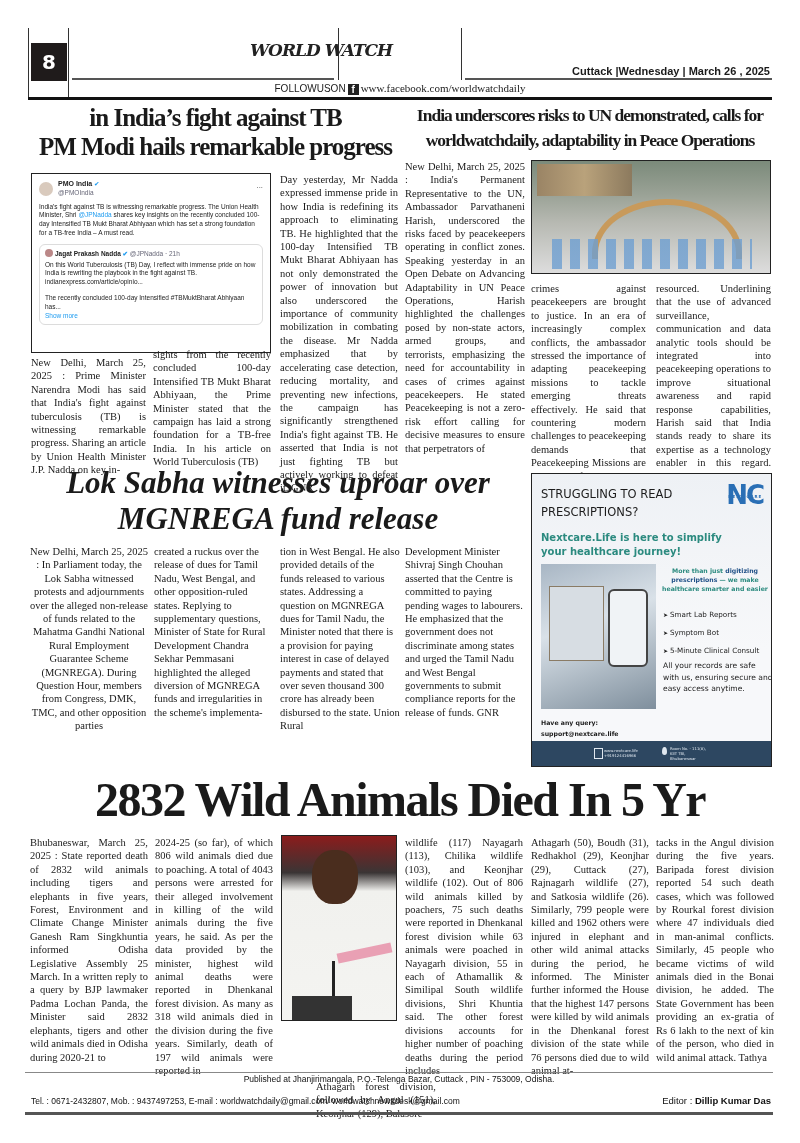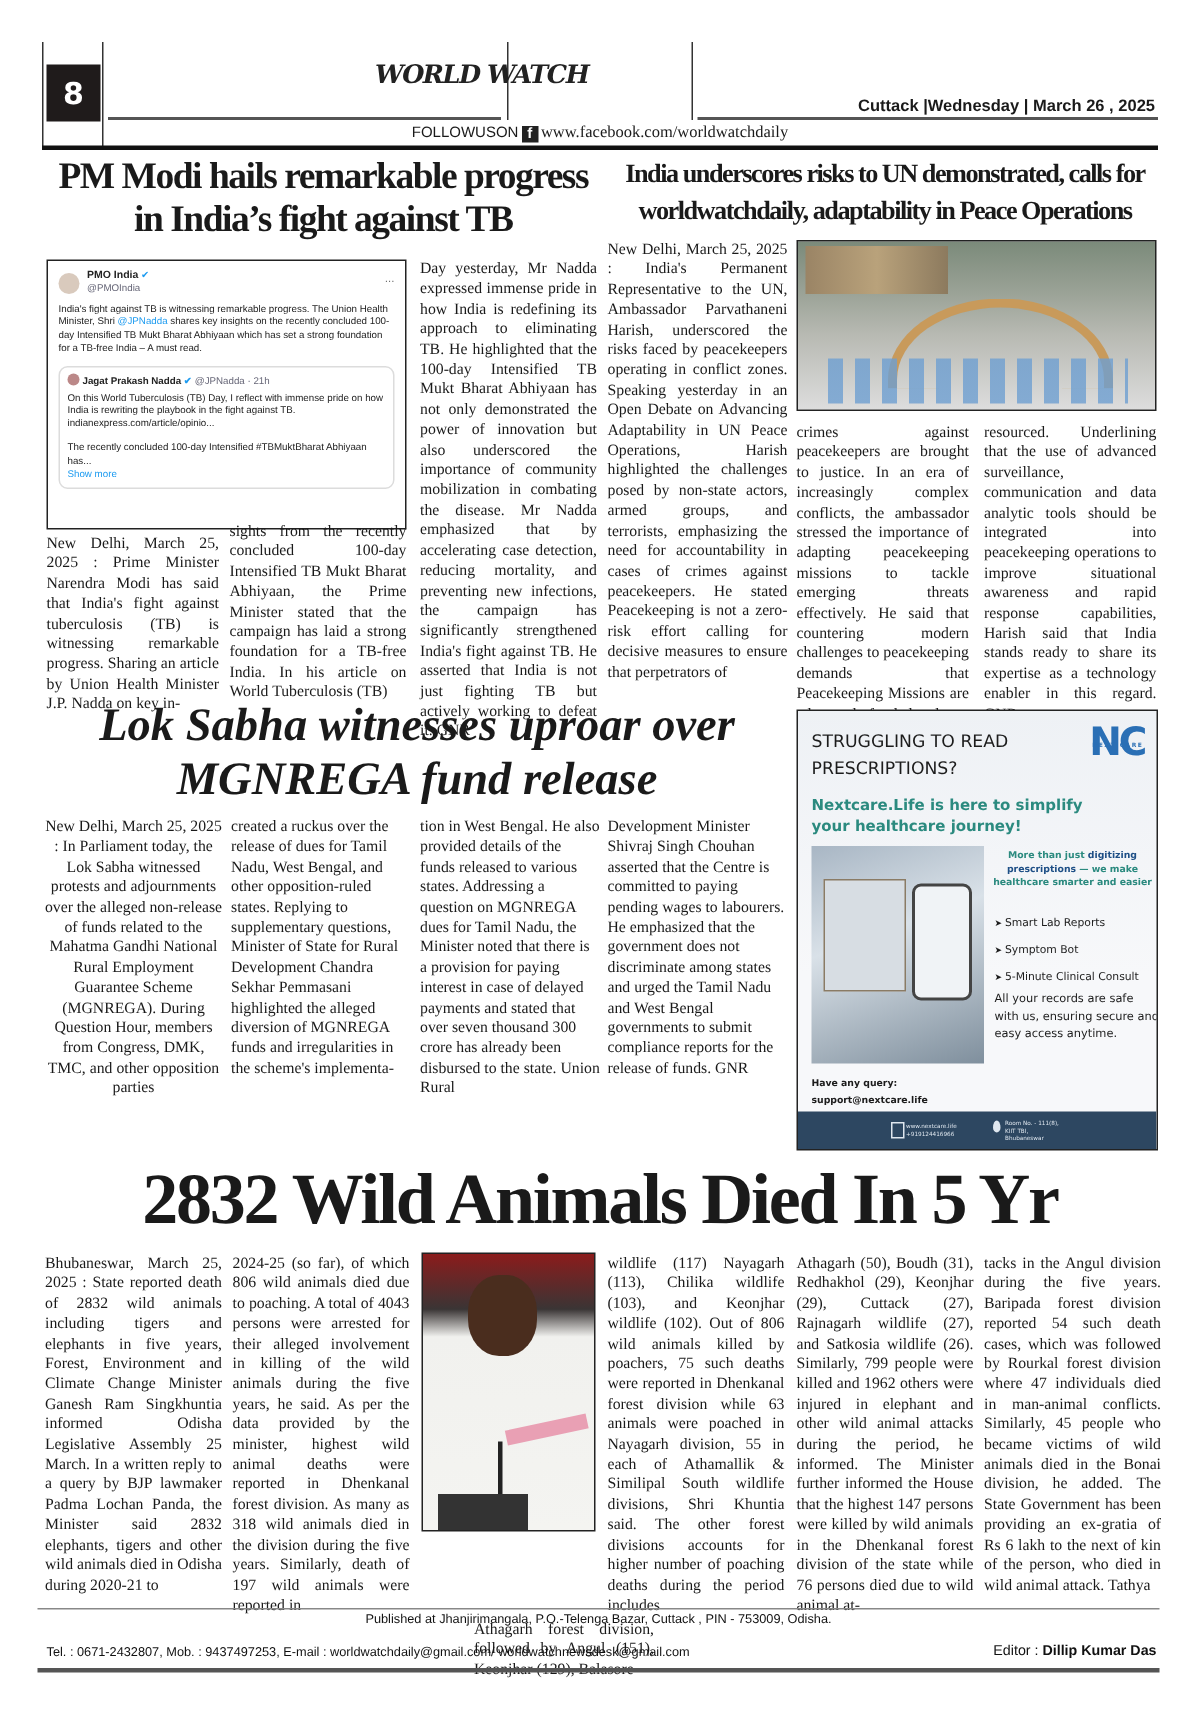--- a/index.html
+++ b/index.html
@@ -86,22 +86,22 @@
 <div class="logo">WORLD WATCH</div>
 <div class="hline" style="left:72px;top:78px;width:262px;"></div>
 <div class="hline" style="left:465px;top:78px;width:307px;"></div>
 <div class="dateline">Cuttack |Wednesday | March  26 , 2025</div>
 <div class="follow">
   <span>FOLLOWUSON</span><span class="fb">f</span><span class="url">www.facebook.com/worldwatchdaily</span>
 </div>
 <div class="mast-rule"></div>
 
 <div class="abs" style="left:28px;top:103px;width:375px;">
+  <div class="hl-cond" style="font-size:25px;line-height:29px;">in India’s fight against TB</div>
   <div class="hl-cond" style="font-size:25px;line-height:29px;">PM Modi hails remarkable progress</div>
-  <div class="hl-cond" style="font-size:25px;line-height:29px;">in India’s fight against TB</div>
 </div>
 
 <div class="tweet">
   <div class="head">
     <div class="avatar"></div>
     <div>
       <div><span class="name">PMO India</span> <span style="color:#1d9bf0;">✔</span></div>
       <div class="handle">@PMOIndia</div>
     </div>
     <span class="more">···</span>

